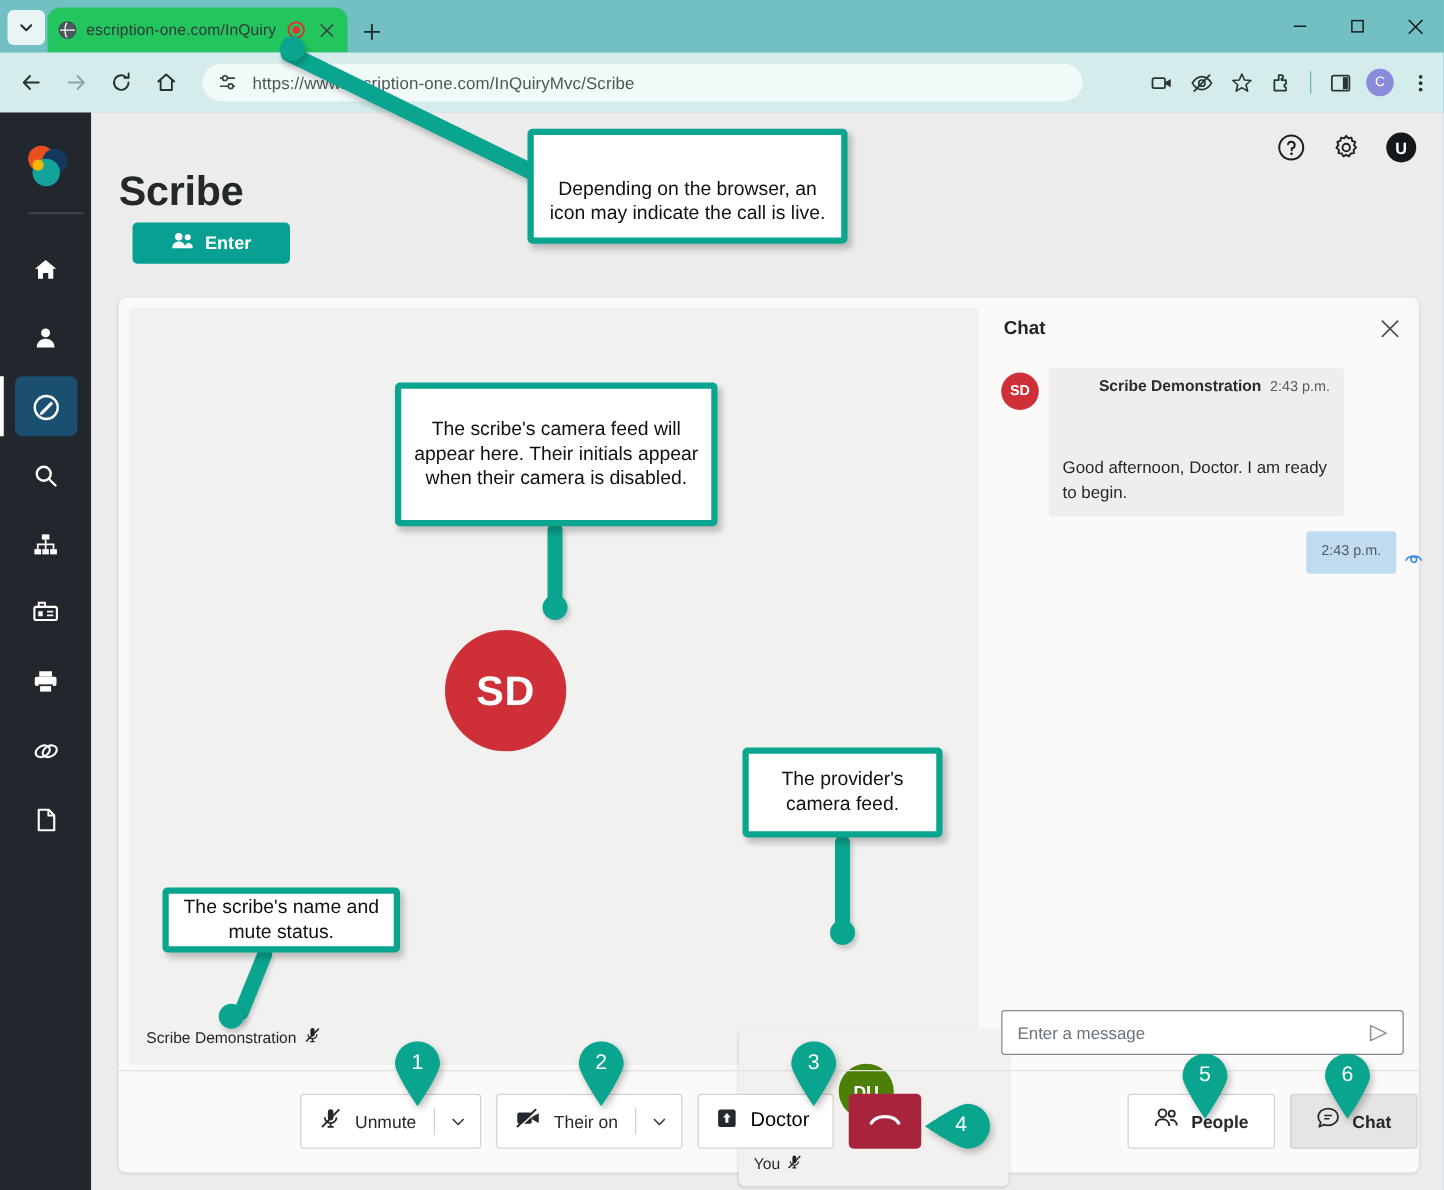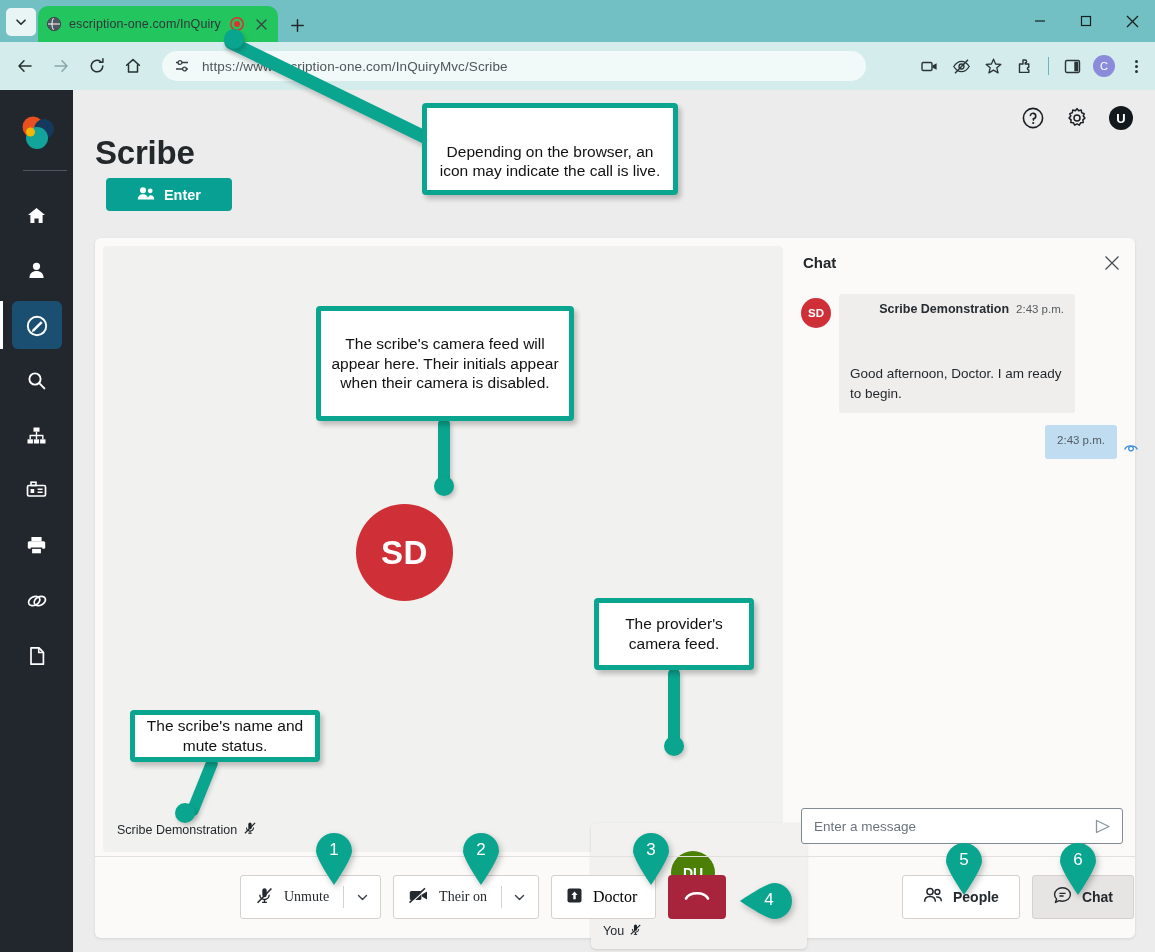--- a/index.html
+++ b/index.html
@@ -112,21 +112,21 @@
   .out-wrap { display:flex; justify-content:flex-end; position:relative; padding-right:10px; }
   .seen-ico { position:absolute; right:-12px; bottom:2px; color:#3d8fd6; }
   .msg-input { position:absolute; left:0; bottom:8px; width:322px; height:36px; background:#fff;
                border:1px solid #7f8a93; border-radius:3px; display:flex; align-items:center; padding:0 8px 0 12px; }
   .msg-input input { flex:1; border:none; outline:none; font-size:13.5px; color:#1f252a; font-family:inherit; background:transparent; }
   .msg-input input::placeholder { color:#69737b; }
   .send-ico { width:24px; height:24px; display:flex; align-items:center; justify-content:center; color:#8b959c; }
 
   
   .controls { position:absolute; left:0; bottom:0; width:1040px; height:82px; border-top:1px solid #e3e1df; }
-  .ctl-center { position:absolute; left:145px; top:18px; display:flex; align-items:center; gap:12px;font-family:Liberation Serif, serif; }
+  .ctl-center { position:absolute; left:145px; top:18px; display:flex; align-items:center; gap:12px; }
   .split { height:44px; border:1px solid #d4d1ce; border-radius:3px; background:#fff; display:flex; align-items:center; }
   .split .main { display:flex; align-items:center; gap:10px; padding:0 14px; height:44px; }
   .split .lbl { font-size:14px; color:#24292e; }
   .split .divider { width:1px; height:22px; background:#d4d1ce; }
   .split .caret { width:36px; height:44px; display:flex; align-items:center; justify-content:center; color:#3a4046; }
   .btn-plain { height:44px; border:1px solid #d4d1ce; border-radius:3px; background:#fff;
                display:flex; align-items:center; gap:10px; padding:0 18px 0 14px; }
   .hangup { width:58px; height:44px; background:#a8243c; border-radius:4px;
             display:flex; align-items:center; justify-content:center; }
   .ctl-right { position:absolute; right:1px; top:18px; display:flex; gap:12px;font-weight:bold; }

